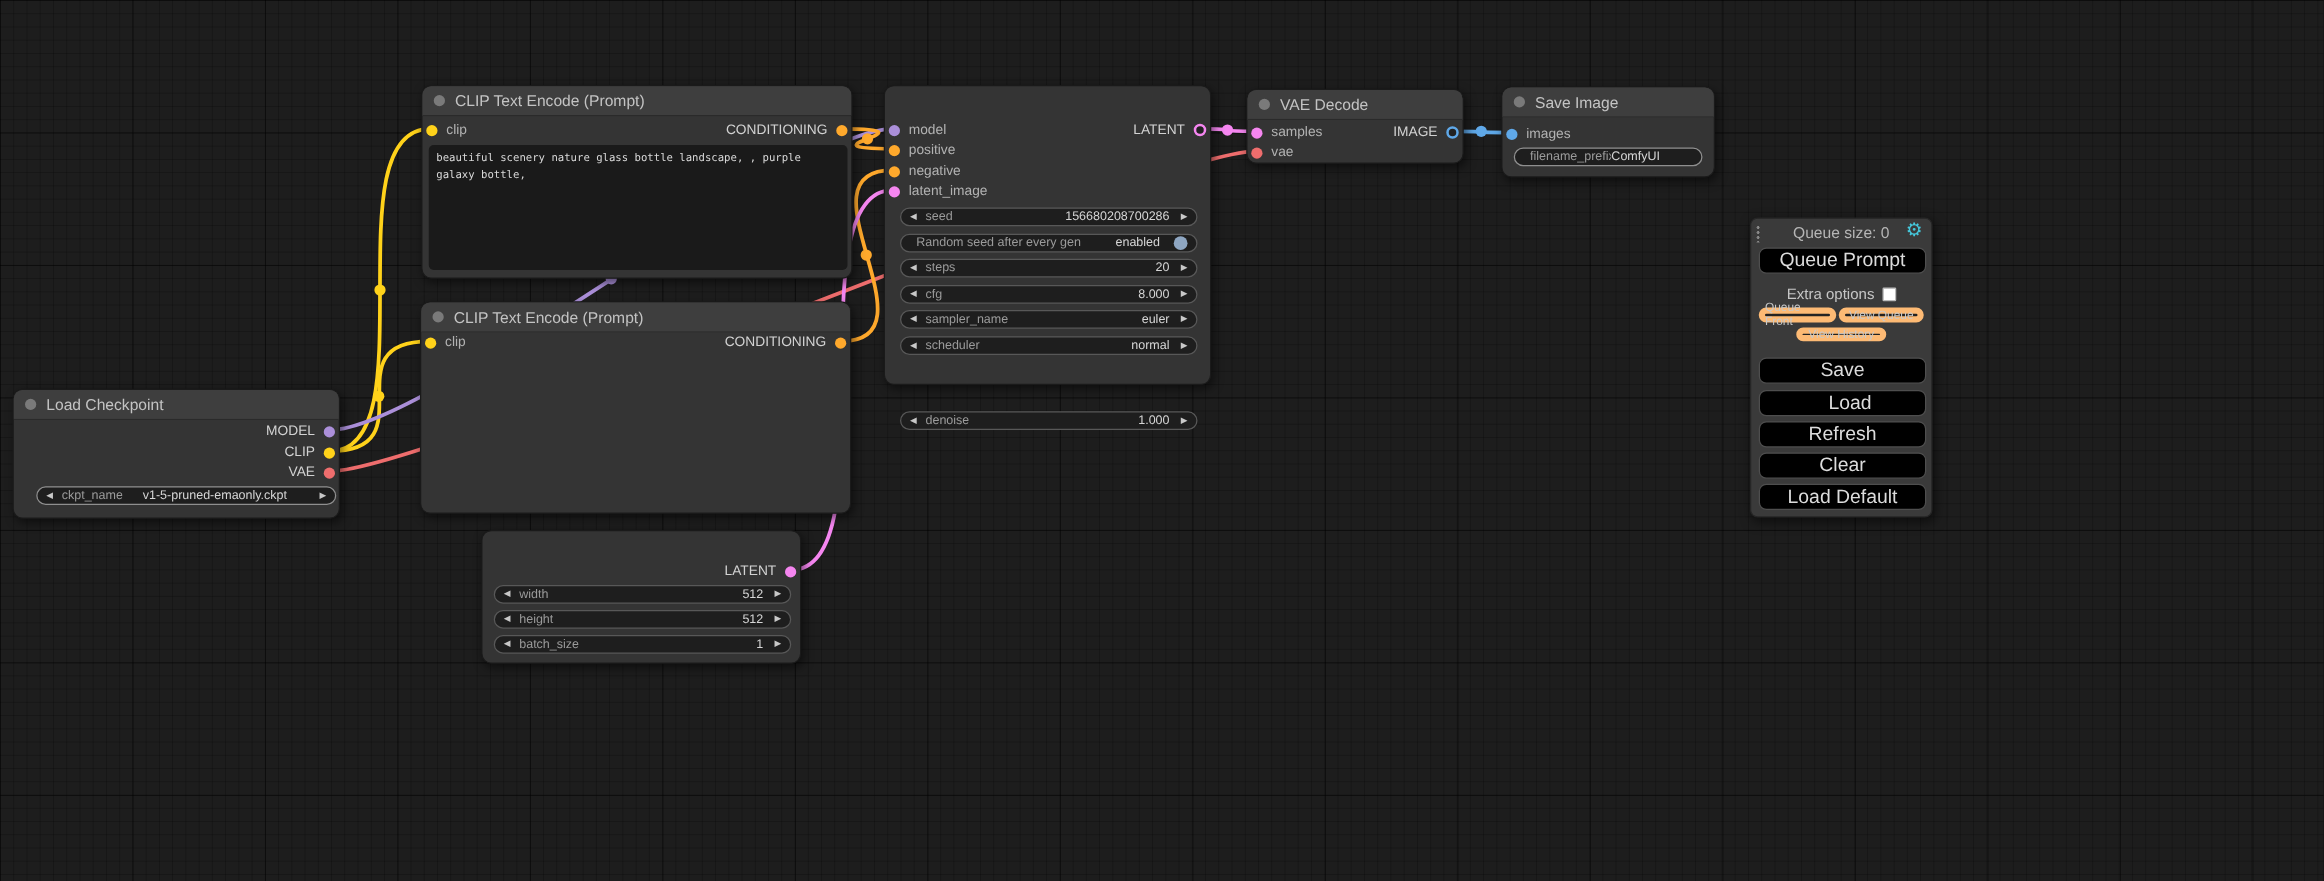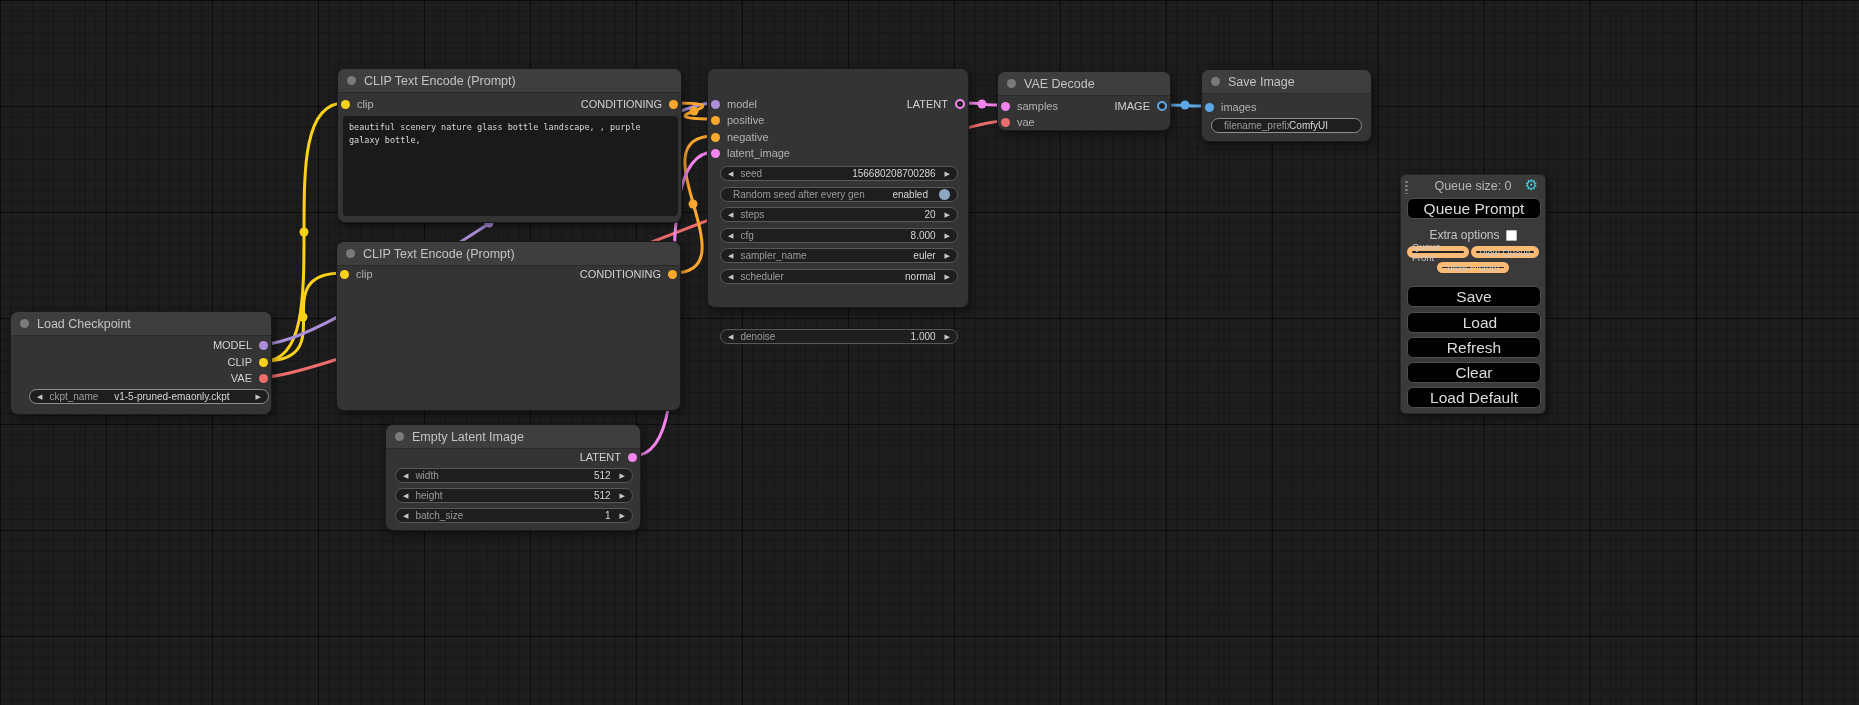--- a/index.html
+++ b/index.html
@@ -214,24 +214,20 @@
     </div>
     <div class="widget light" style="left:18px;top:77px;width:240px;">
       <span class="arr">◀</span>
       <span class="lbl">ckpt_name</span>
       <span class="val mid">v1-5-pruned-emaonly.ckpt</span>
       <span class="arr">▶</span>
     </div>
   </div>
 
   <div class="node" style="left:385px;top:424px;width:256px;height:107px;">
-    <div class="nhead">
-      <span class="ndot"></span>
-      <span class="ntitle">Empty Latent Image</span>
-    </div>
     <div class="port out" style="top:24px;">
       <span class="pdot" style="background: rgb(245, 134, 240);"></span>
       <span class="plabel">LATENT</span>
     </div>
     <div class="widget" style="left:9px;top:43px;width:238px;">
       <span class="arr">◀</span>
       <span class="lbl">width</span>
       <span class="val">512</span>
       <span class="arr">▶</span>
     </div>

